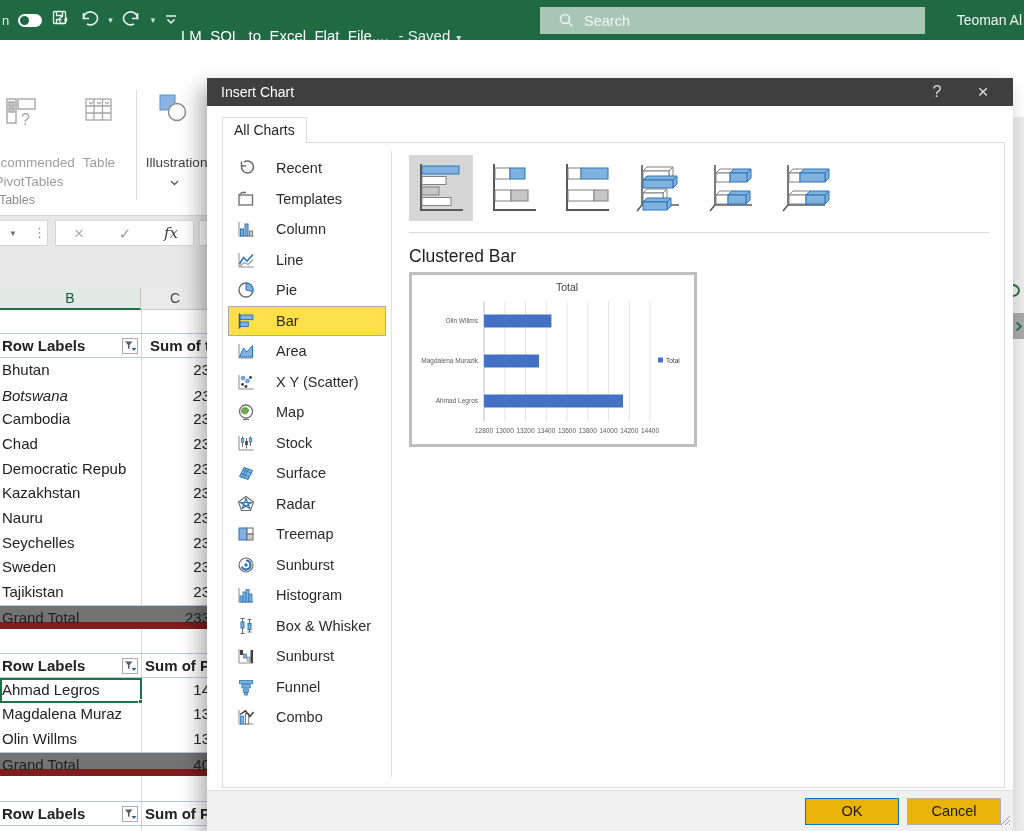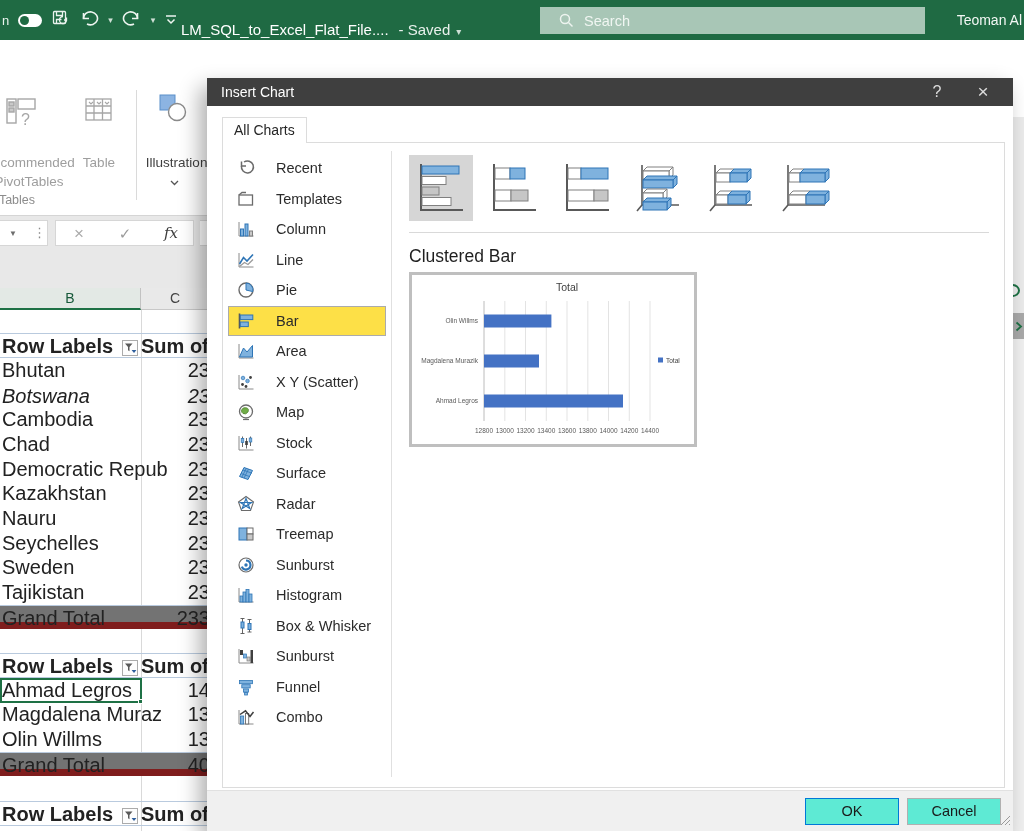--- a/index.html
+++ b/index.html
@@ -6,21 +6,21 @@
   html,body{width:1024px;height:831px;overflow:hidden}
   body{position:relative;font-family:"Liberation Sans",sans-serif;background:#fff;font-size:15px;color:#222}
   .abs{position:absolute}
   
   .titlebar{position:absolute;left:0;top:0;width:1024px;height:40px;background:#1f6a43;color:#fff;z-index:1}
   .qat{position:absolute;top:0;left:0;height:40px;display:flex;align-items:center;gap:9px;padding-left:2px}
   .autosave-n{font-size:13px;color:#eaf3ee}
   .pill{width:24px;height:13px;background:#fff;border-radius:7px;position:relative}
   .pill i{position:absolute;left:2px;top:2px;width:9px;height:9px;border-radius:50%;background:#1f6a43}
   .caret{font-size:9px;color:#cfe0d6;line-height:1}
-  .doc-title{position:absolute;left:181px;top:10px;height:39px;line-height:40px;font-size:15px;color:#fff;white-space:nowrap}
+  .doc-title{position:absolute;left:181px;top:16px;height:39px;line-height:40px;font-size:15px;color:#fff;white-space:nowrap}
   .doc-title .saved{margin-left:10px;color:#e8f1ec}
   .doc-title .caret{margin-left:6px;font-size:10px}
   .searchbox{position:absolute;left:540px;top:7px;width:385px;height:27px;background:#a8c6b6;display:flex;align-items:center;gap:10px;padding-left:44px;color:#f0f6f2;font-size:14.5px}
   .username{position:absolute;right:2px;top:0;height:40px;line-height:40px;font-size:14px;color:#f2f7f4;white-space:nowrap}
   
   .tabsrow{position:absolute;left:0;top:40px;width:1024px;height:45px;background:#fff;z-index:1;overflow:hidden}
   .rtab{position:absolute;top:44px;height:38px;line-height:36px;padding:0 2px;font-size:15.5px;color:#3d3d3d;white-space:nowrap;cursor:default}
   .rtab.active{color:#222;border-bottom:3px solid #1e7145}
   .rtab.colored{color:#217346}
   
@@ -32,21 +32,21 @@
   .formulaarea{position:absolute;left:0;top:215px;width:1024px;height:73px;background:#e8e8e8;border-top:1px solid #d5d5d5;z-index:1}
   .whitebox{position:absolute;background:#fff;border:1px solid #d6d6d6}
   .fbicon{position:absolute;top:0;height:26px;line-height:25px;text-align:center;width:22px}
   
   .colheads{position:absolute;left:0;top:288px;width:1024px;height:22px;background:#e9e9e9;border-bottom:1px solid #c8c8c8;z-index:1}
   .colhead{position:absolute;top:0;height:22px;line-height:21px;text-align:center;font-size:14px;color:#444;border-right:1px solid #c2c2c2}
   .colhead.selected{color:#17593a;border-bottom:2px solid #1e7145;background:#e3e9e5}
   .grid{position:absolute;left:0;top:310px;width:1024px;height:521px;background:#fff;z-index:1}
   .gline{position:absolute;top:0;bottom:0;width:1px;background:#d9d9d9}
   .ptable{position:absolute;left:0}
-  .prow{position:absolute;left:0;width:220px;height:24.7px;line-height:24.7px;font-size:20px;white-space:nowrap}
+  .prow{position:absolute;left:0;width:220px;height:24.7px;line-height:24.7px;font-size:15px;white-space:nowrap}
   .prow .lbl{position:absolute;left:2px}
   .prow .val{position:absolute;left:141px;width:69px;text-align:right}
   .prow.hdr{font-weight:bold;border-top:1px solid #b9cade;border-bottom:1px solid #b9cade}
   .prow.grand{font-weight:normal;background:#737373;border-top:1px solid #b9cade;border-bottom:7px solid #7f1d1d}
   .filterbtn{position:absolute;left:122px;top:3px;width:16px;height:16px}
   .selcell{position:absolute;left:0;width:142px;height:25px;border:2px solid #1e7145;background:transparent}
   .selcell i{position:absolute;right:-3px;bottom:-3px;width:5px;height:5px;background:#1e7145;border:1px solid #fff}
   
   .strip{position:absolute;left:1013px;top:85px;width:11px;height:746px;background:#ebebeb;overflow:hidden;z-index:1}
   
@@ -61,21 +61,21 @@
   .typeitem.selected{background:#fde047;box-shadow:inset 0 0 0 1px #ababab}
   .typeitem .ticon{width:20px;height:18px;flex:none;display:flex;align-items:center;justify-content:center}
   .listdiv{position:absolute;left:168px;top:8px;bottom:10px;width:1px;background:#e0e0e0}
   .thumbs{position:absolute;left:186px;top:12px;display:flex;gap:9px}
   .thumb{width:64px;height:66px;display:flex;align-items:center;justify-content:center;cursor:default}
   .thumb.selected{background:#d6d6d6}
   .subsep{position:absolute;left:186px;top:89px;width:580px;height:1px;background:#d9d9d9}
   .subhead{position:absolute;left:186px;top:103px;font-size:17.5px;color:#1f1f1f}
   .preview{position:absolute;left:186px;top:129px;width:288px;height:175px;border:3px solid #bfbfbf;background:#fff}
   .dfooter{position:absolute;left:0;bottom:0;width:100%;height:41px;background:#f0f0f0;border-top:1px solid #e1e1e1;z-index:8}
-  .dbtn{position:absolute;top:7px;width:94px;height:27px;background:#5eead4;font-size:14.5px;font-family:"Liberation Sans",sans-serif;color:#1a1a1a;text-align:center;line-height:25px;cursor:default}
+  .dbtn{position:absolute;top:7px;width:94px;height:27px;background:#eab308;font-size:14.5px;font-family:"Liberation Sans",sans-serif;color:#1a1a1a;text-align:center;line-height:25px;cursor:default}
   .dbtn.ok{left:598px;border:1px solid #0078d7}
   .dbtn.cancel{left:700px;border:1px solid #b0b0b0}
   .grip{position:absolute;right:2px;bottom:2px}
 </style>
 </head>
 <body>
 
 <div class="titlebar">
   <div class="qat">
     <span class="autosave-n">n</span>

